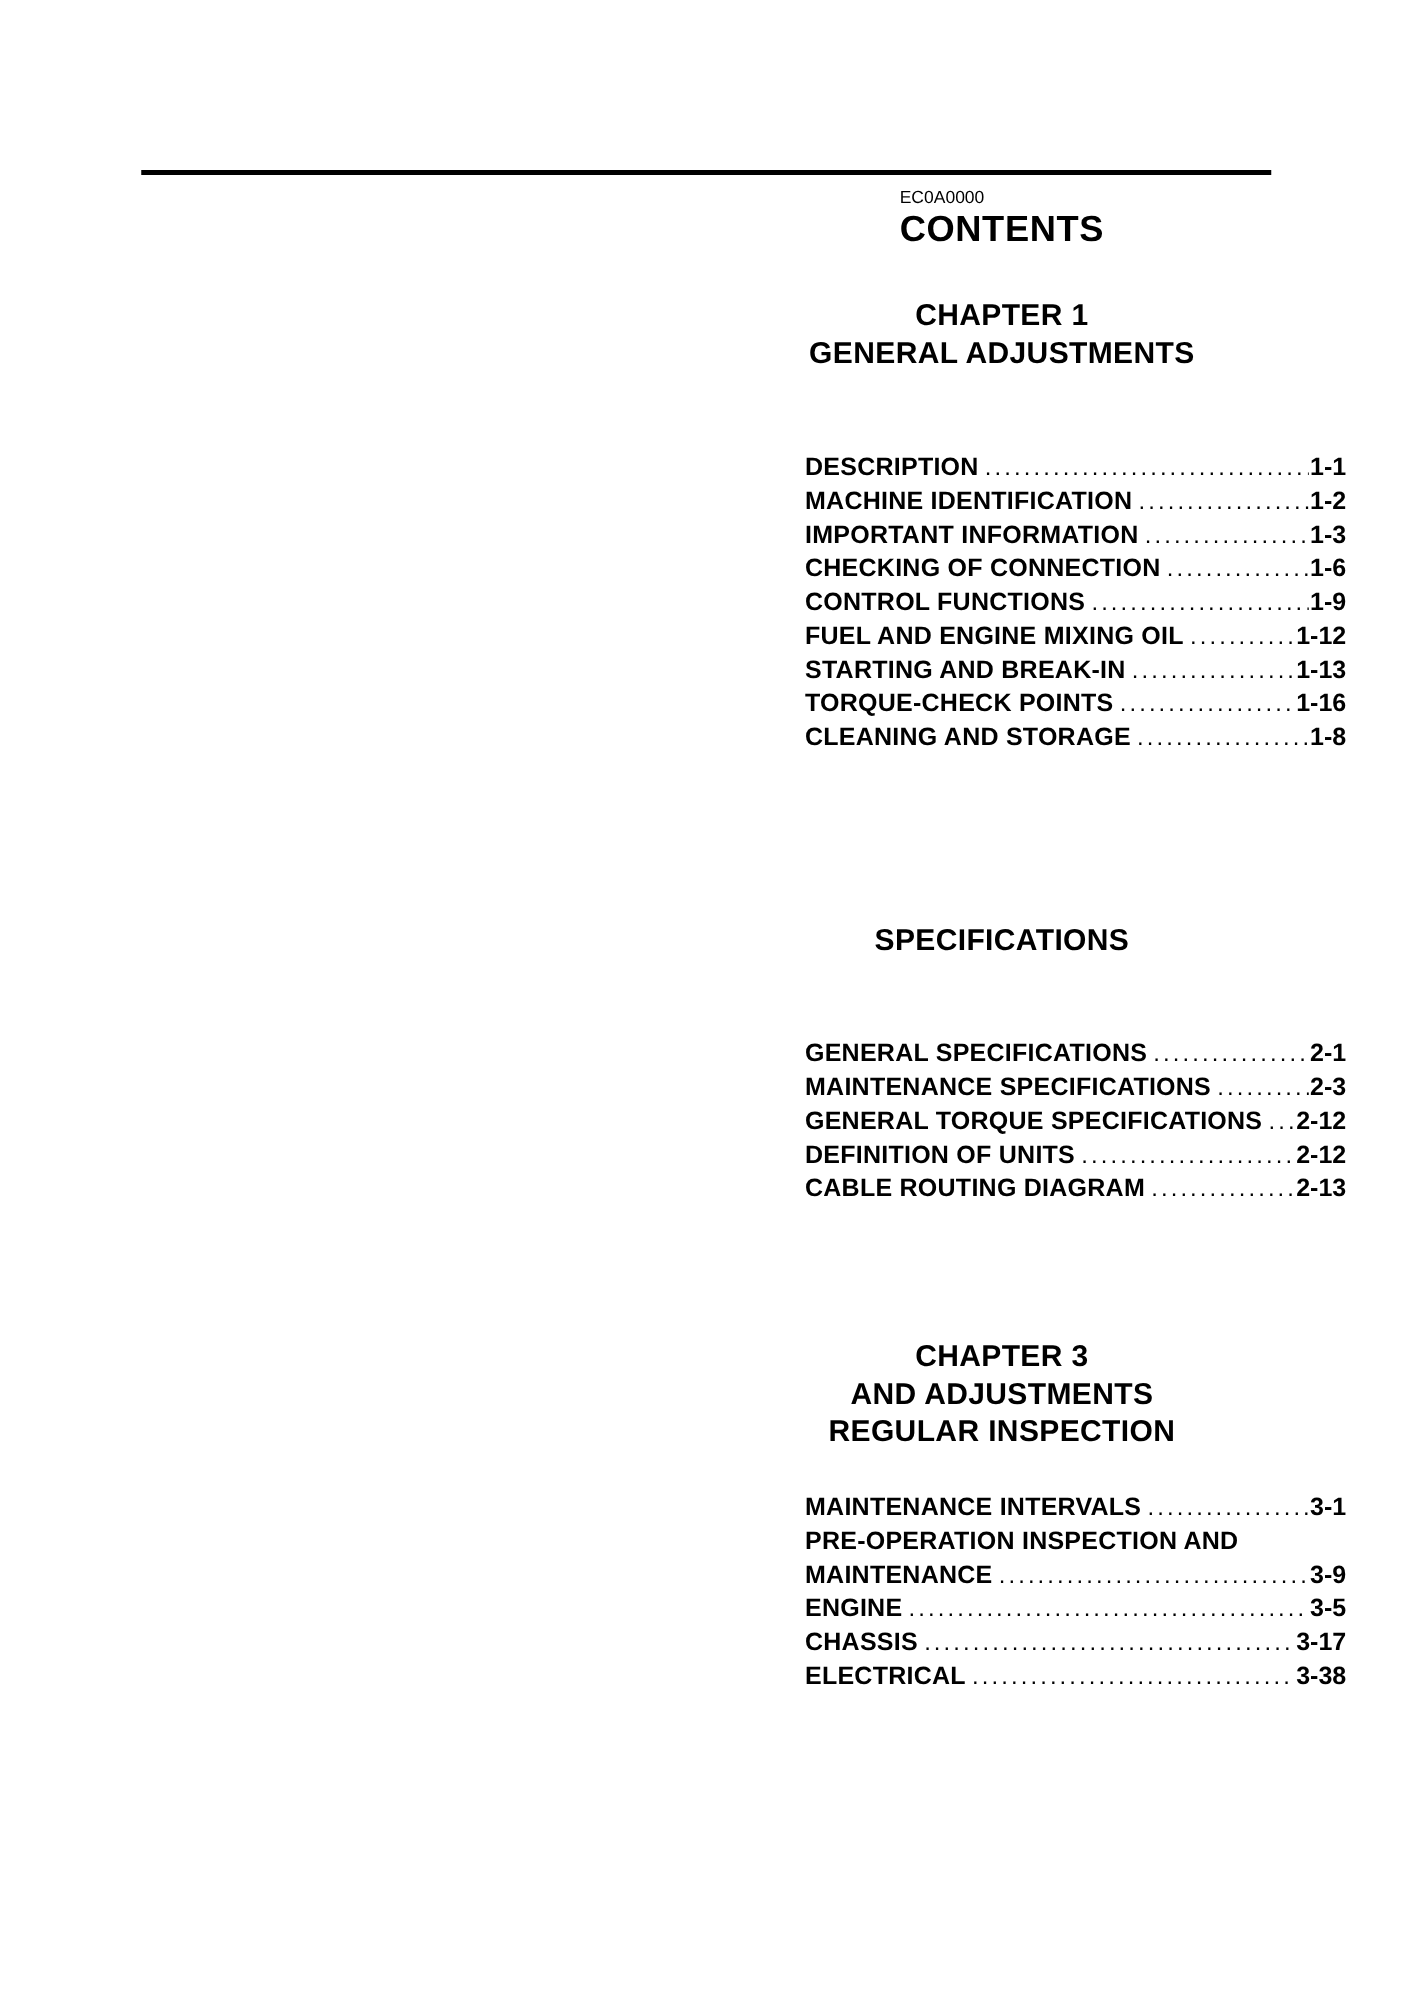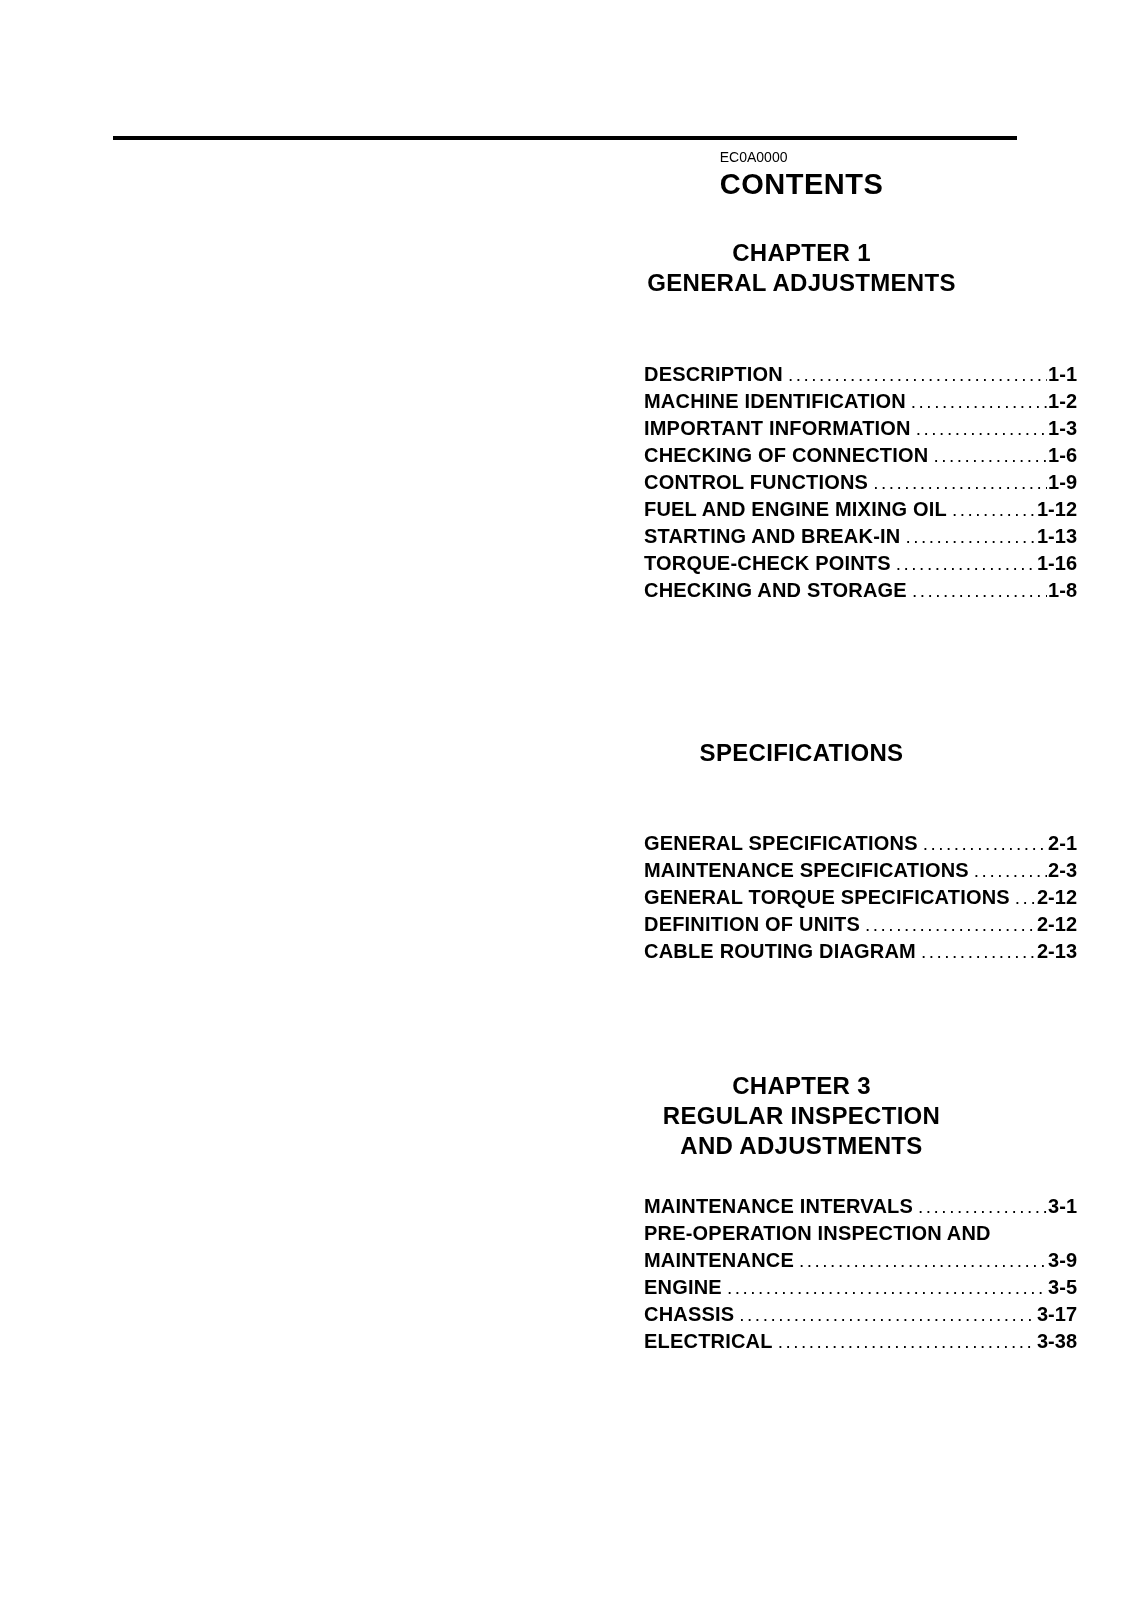--- a/index.html
+++ b/index.html
@@ -170,21 +170,21 @@
         <span class="lbl">STARTING AND BREAK-IN</span>
         <span class="leader"></span>
         <span class="pg">1-13</span>
       </div>
       <div class="row">
         <span class="lbl">TORQUE-CHECK POINTS</span>
         <span class="leader"></span>
         <span class="pg">1-16</span>
       </div>
       <div class="row">
-        <span class="lbl">CHECKING AND STORAGE</span>
+        <span class="lbl">CLEANING AND STORAGE</span>
         <span class="leader"></span>
         <span class="pg">1-8</span>
       </div>
     </div>
 
     <div class="chapter-heading heading-ch2">
       <span class="heading-line">SPECIFICATIONS</span>
     </div>
 
     <div class="toc-list list-ch2">
@@ -210,22 +210,22 @@
       </div>
       <div class="row">
         <span class="lbl">CABLE ROUTING DIAGRAM</span>
         <span class="leader"></span>
         <span class="pg">2-13</span>
       </div>
     </div>
 
     <div class="chapter-heading heading-ch3">
       <span class="heading-line">CHAPTER 3</span>
+      <span class="heading-line">AND ADJUSTMENTS</span>
       <span class="heading-line">REGULAR INSPECTION</span>
-      <span class="heading-line">AND ADJUSTMENTS</span>
     </div>
 
     <div class="toc-list list-ch3">
       <div class="row">
         <span class="lbl">MAINTENANCE INTERVALS</span>
         <span class="leader"></span>
         <span class="pg">3-1</span>
       </div>
       <div class="row">
         <span class="lbl">PRE-OPERATION INSPECTION AND</span>

